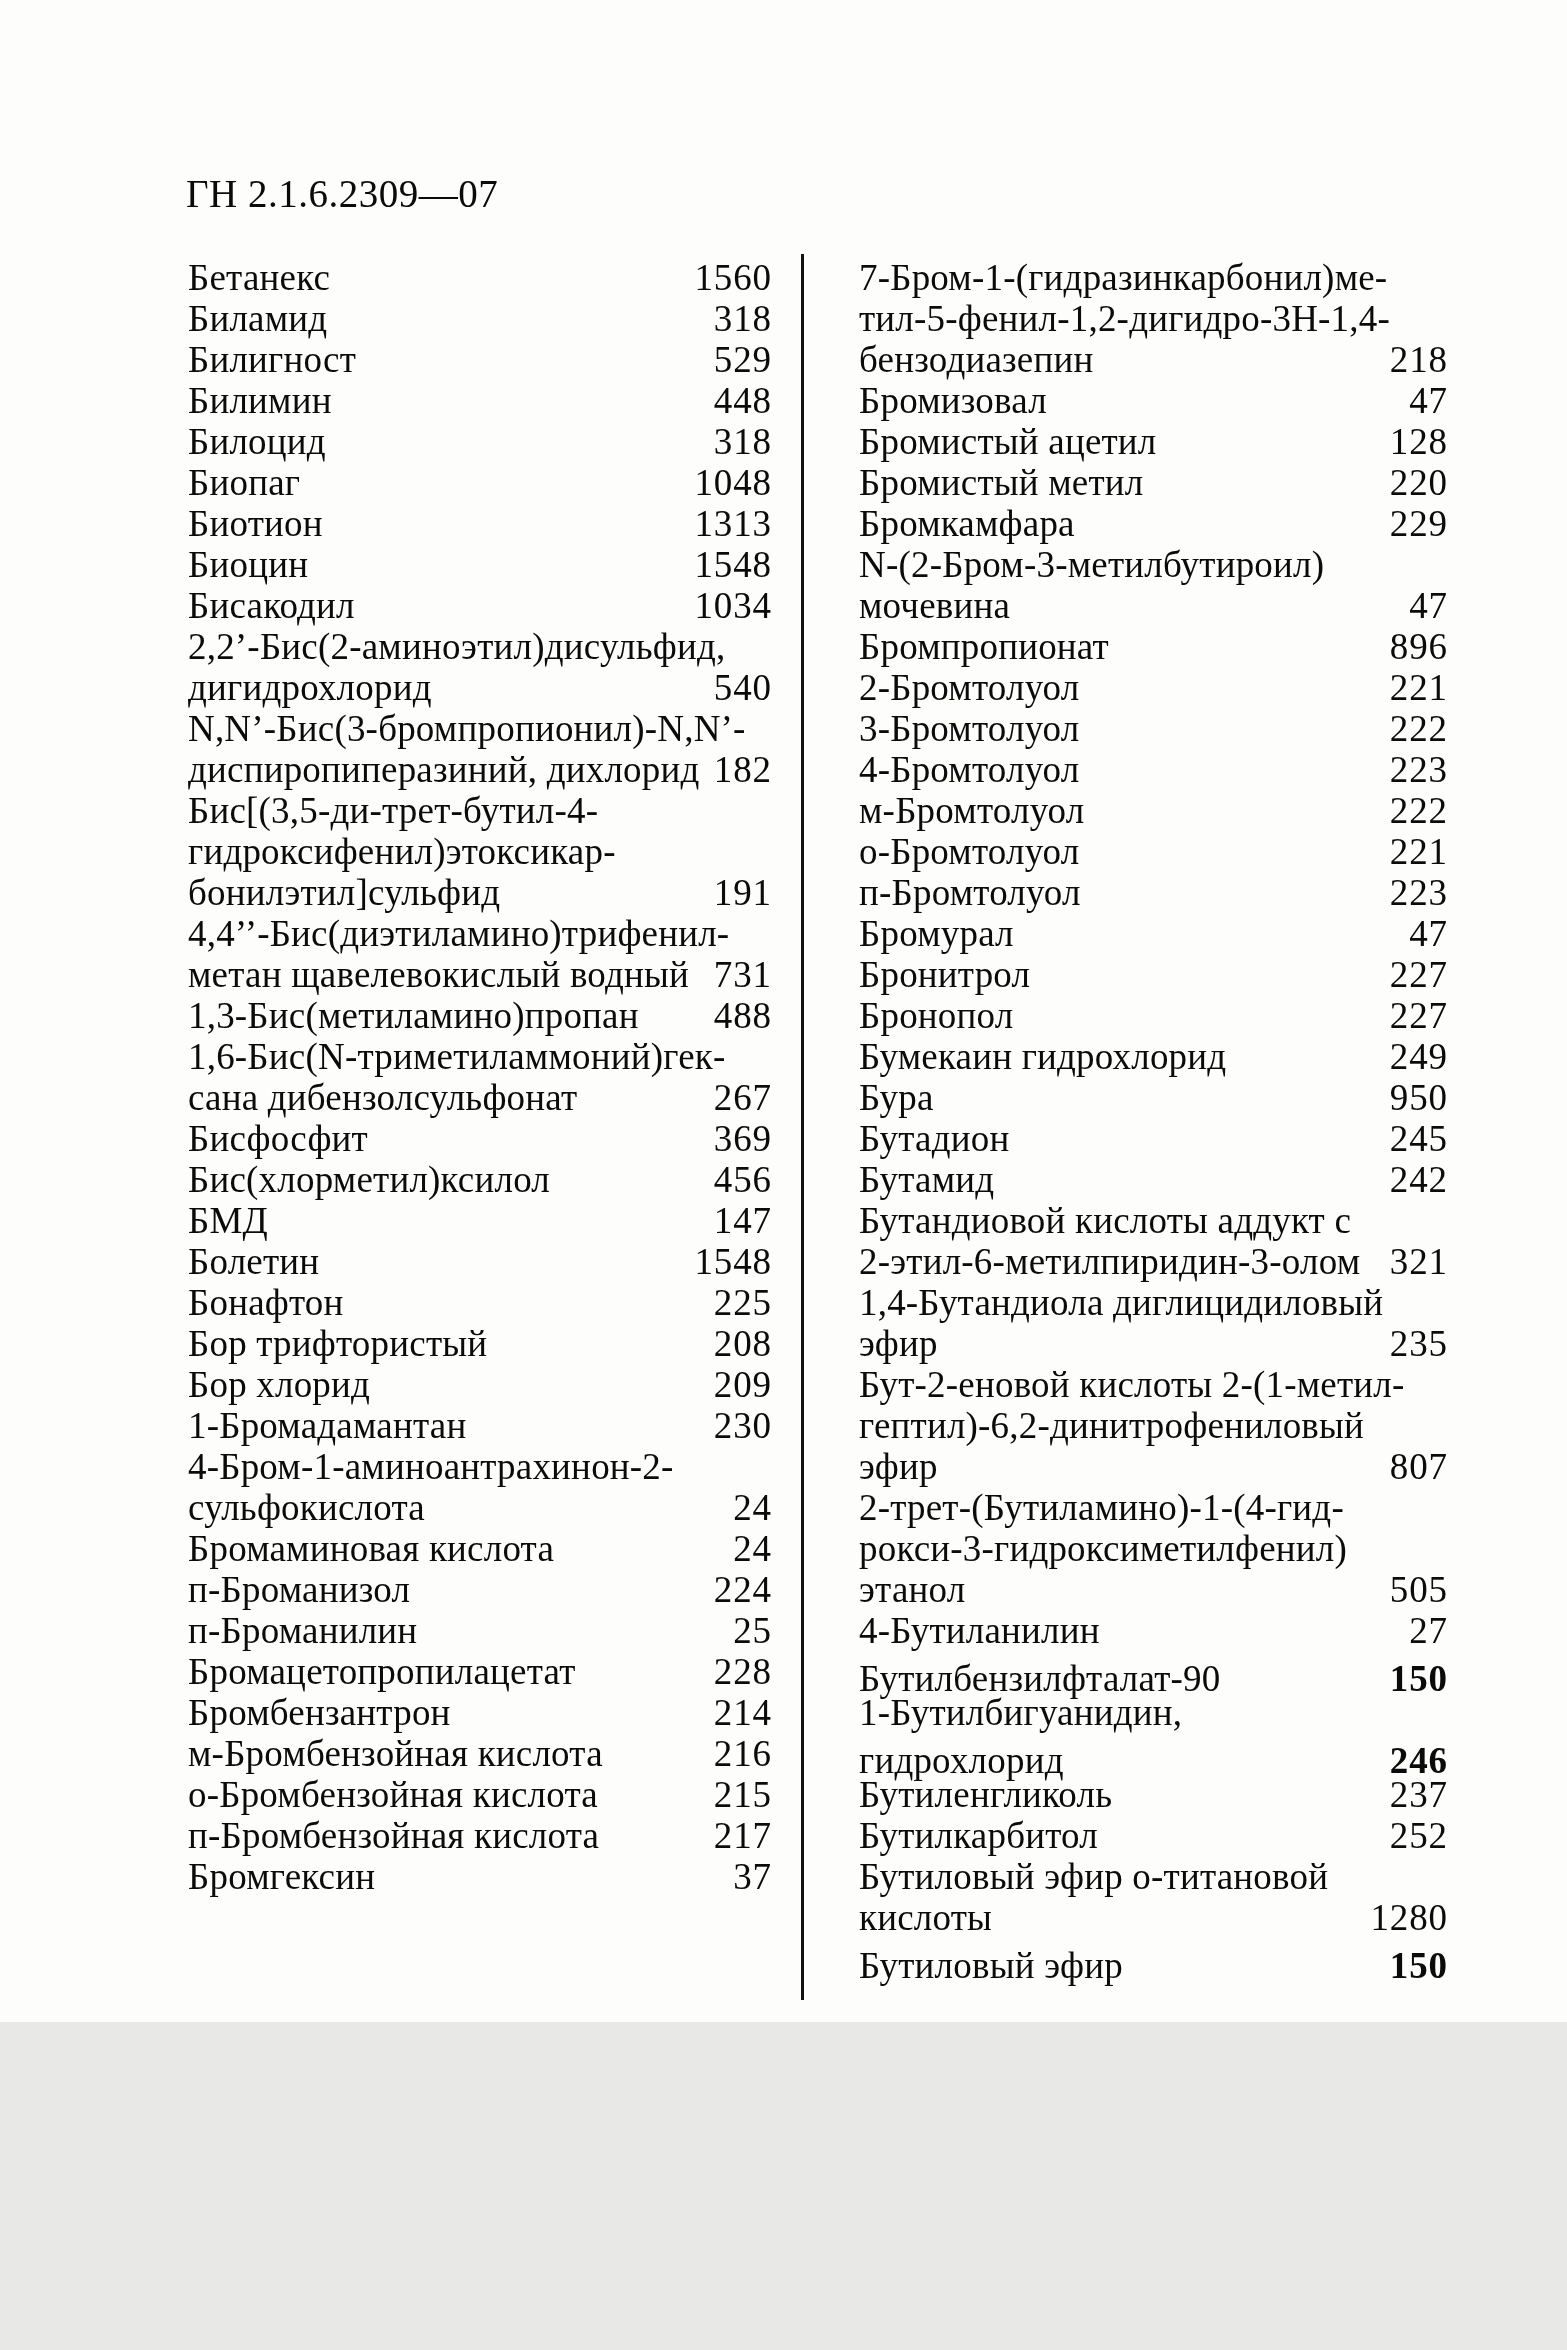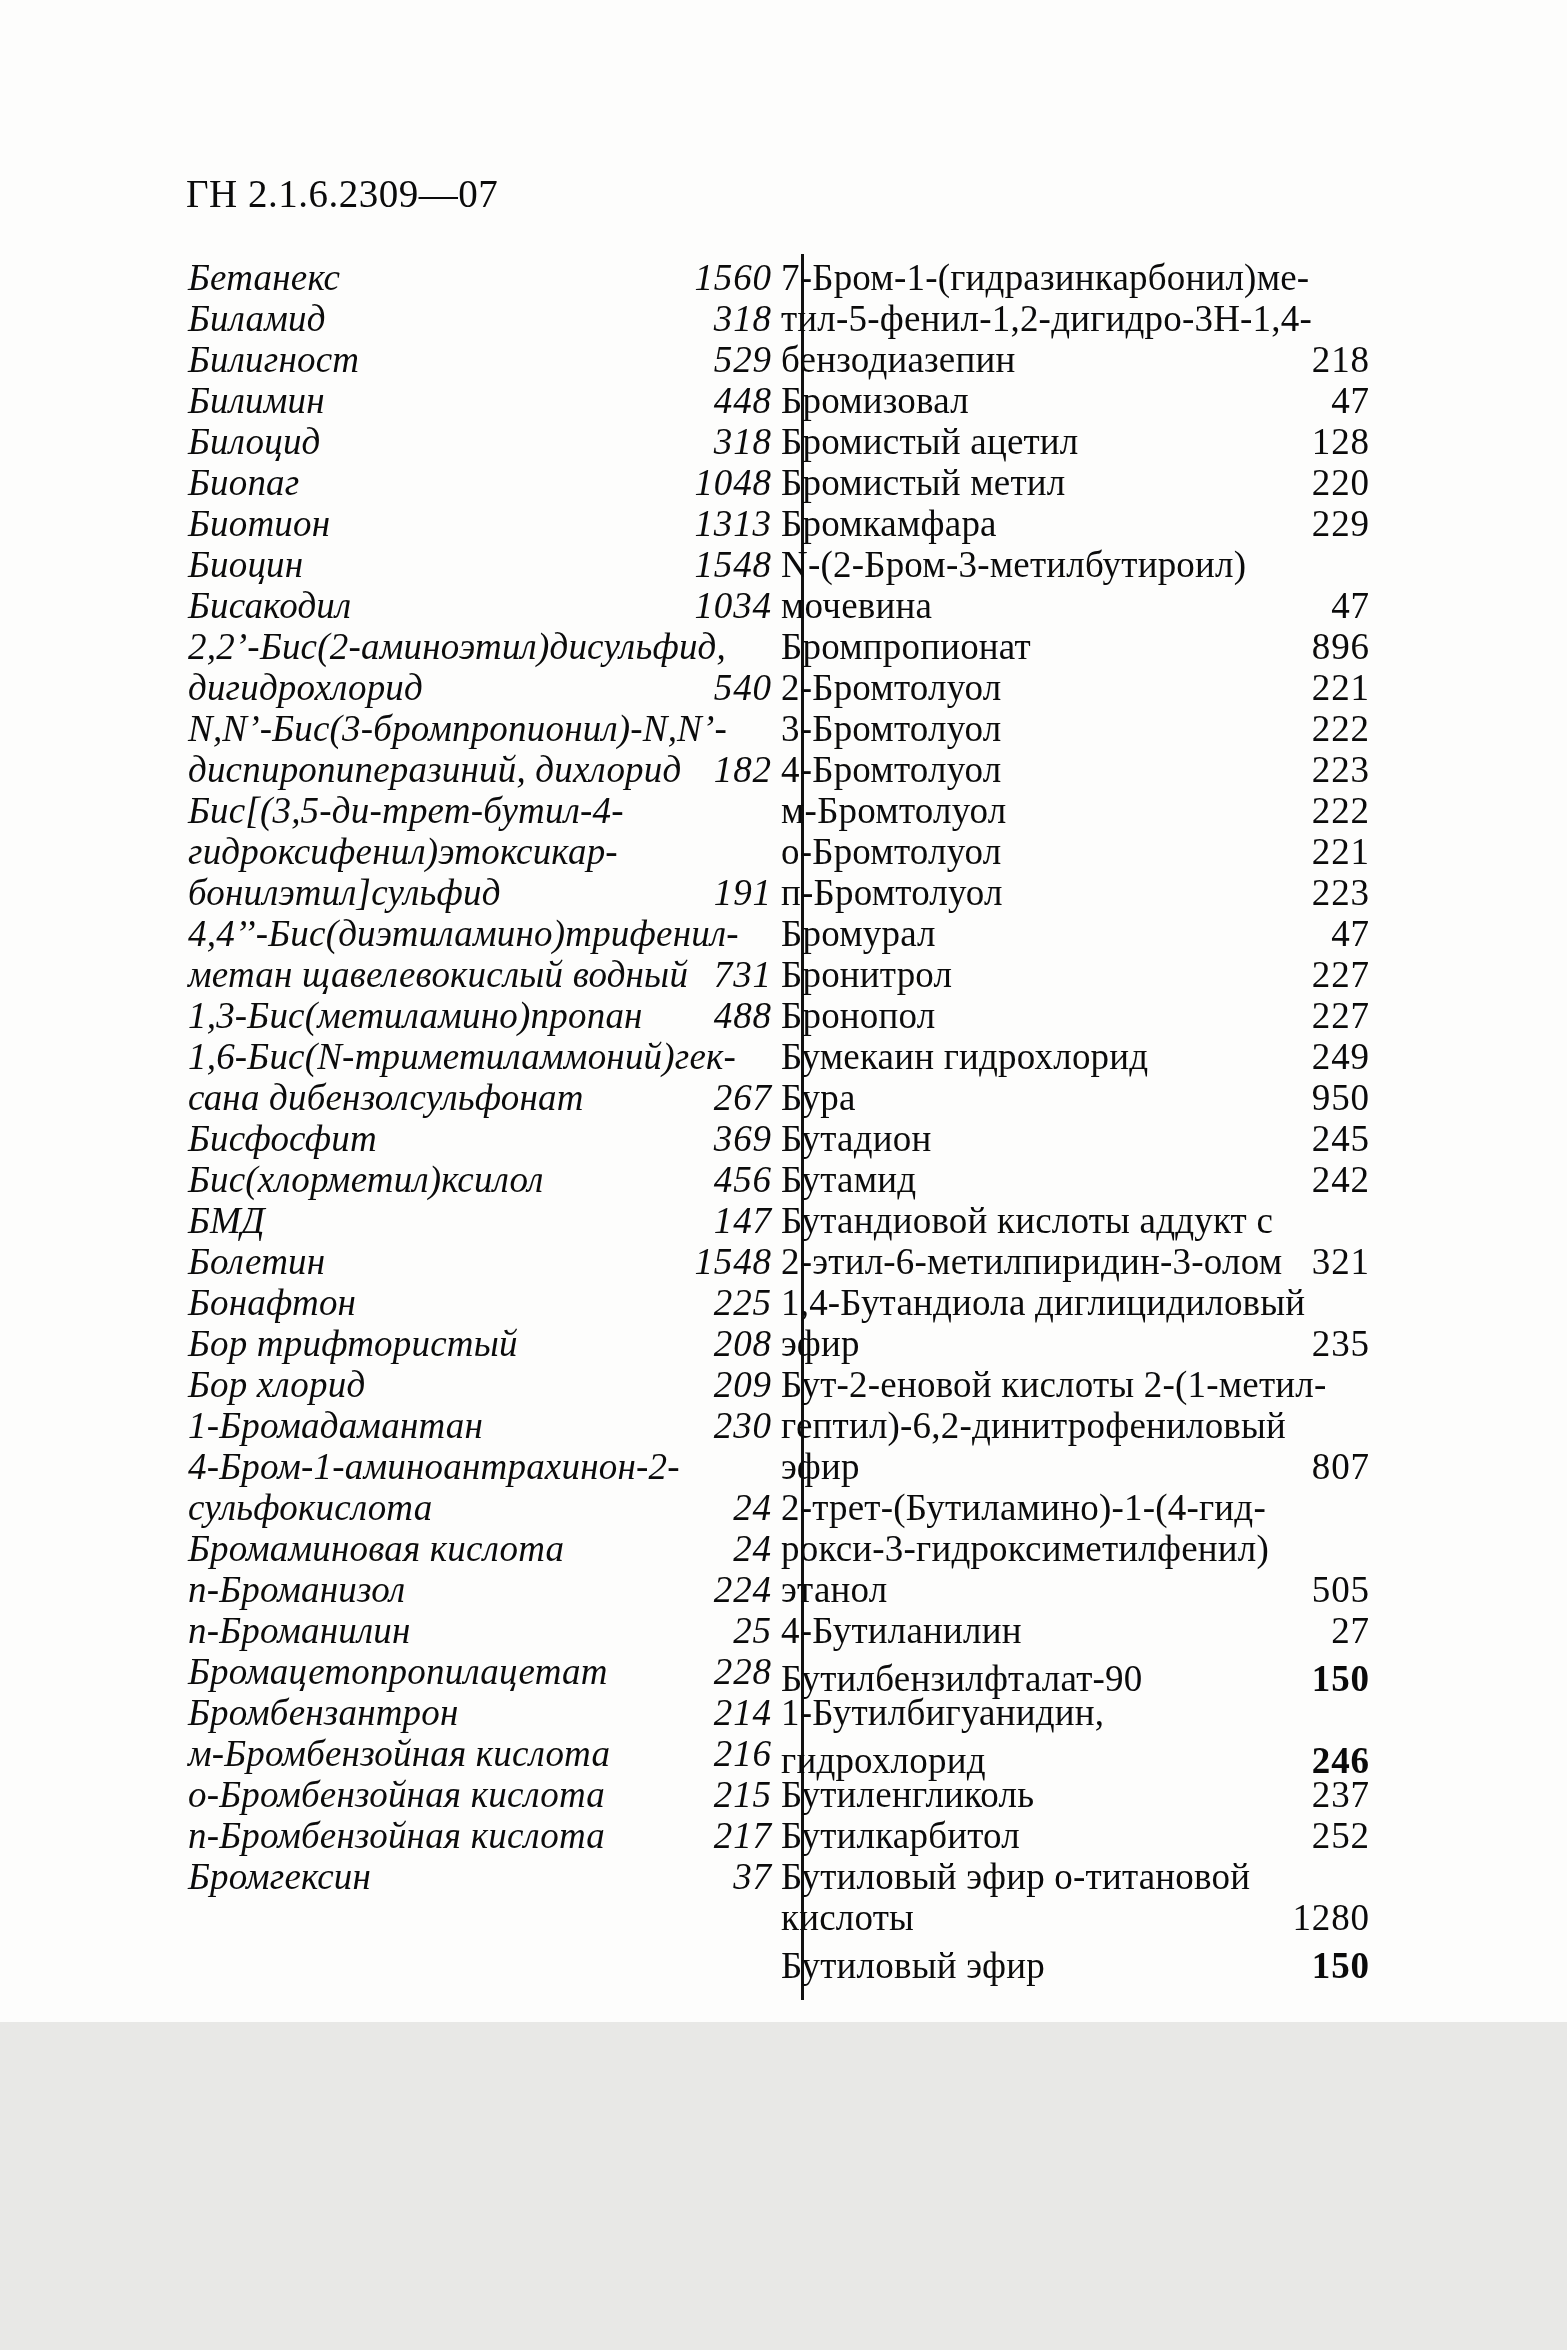--- a/index.html
+++ b/index.html
@@ -22,22 +22,22 @@
     top: 171px;
     font-size: 39px;
     letter-spacing: 0.5px;
     white-space: nowrap;
   }
   .column {
     position: absolute;
     top: 256px;
     font-size: 37px;
   }
-  .column-left  { left: 188px; width: 584px; font-style: italic; }
-  .column-right { left: 781px; width: 589px; text-align: center; }
+  .column-left  { left: 188px; width: 584px; }
+  .column-right { left: 859px; width: 589px; text-align: center; }
   .entry-line {
     display: flex;
     justify-content: space-between;
     align-items: baseline;
     height: 41px;
     white-space: nowrap;
   }
   .entry-name {
     letter-spacing: 0.2px;
   }

